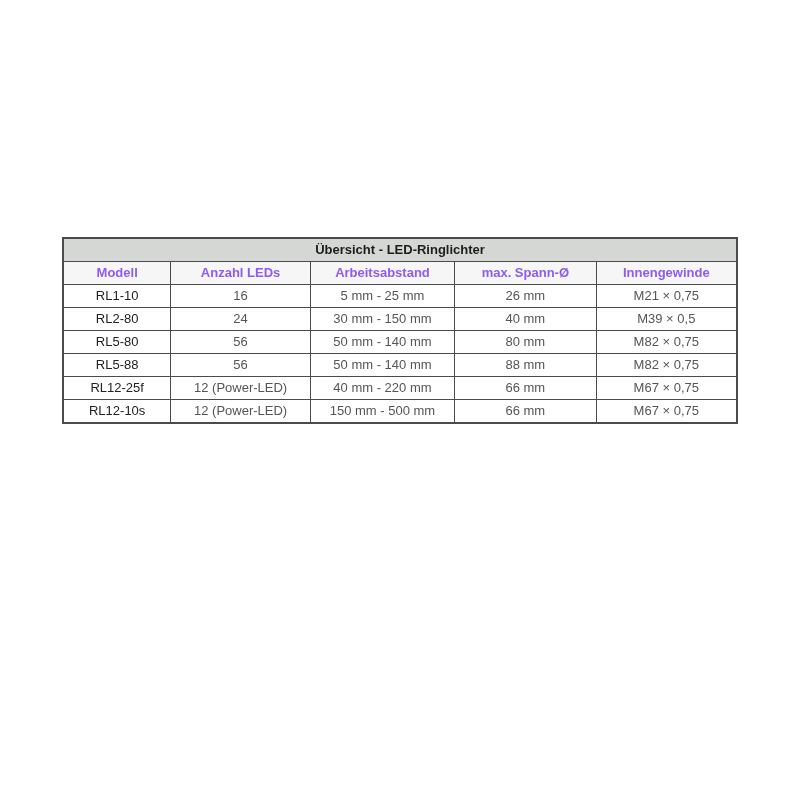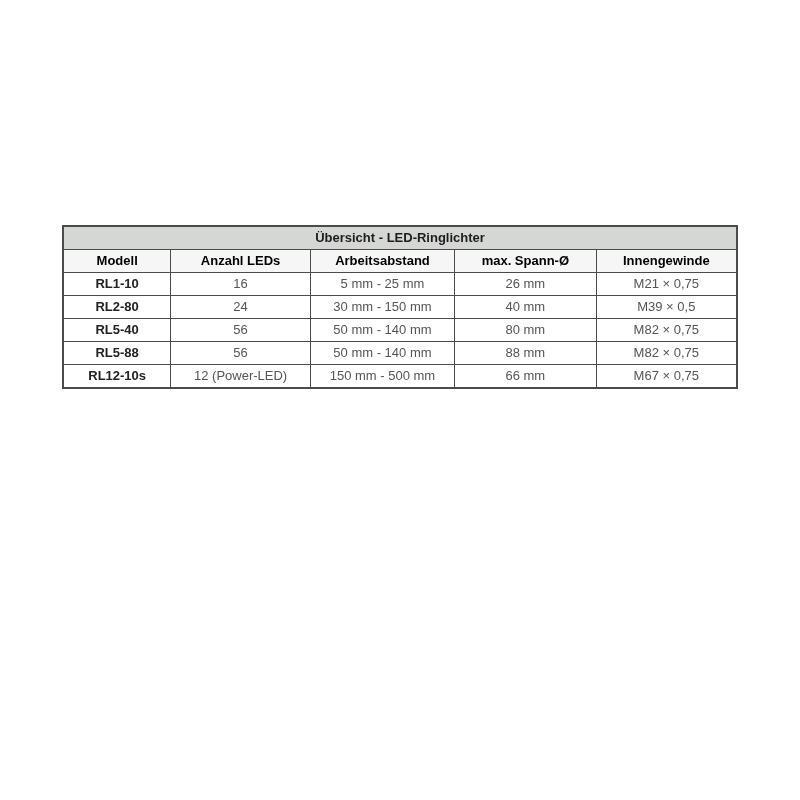--- a/index.html
+++ b/index.html
@@ -17,20 +17,21 @@
     position: absolute;
     left: 62px;
     top: 225px;
     width: 676px;
   }
   table.spec-table {
     width: 100%;
     border-collapse: collapse;
     table-layout: fixed;
     border: 2px solid #4b4b4b;
+    margin-top: 12px;
   }
   table.spec-table th,
   table.spec-table td {
     border: 1px solid #4b4b4b;
     text-align: center;
     vertical-align: middle;
     padding: 3px 4px;
     font-size: 13px;
     line-height: 16px;
     overflow: hidden;
@@ -38,31 +39,31 @@
   }
   .title-row th {
     background: #d5d7d4;
     color: #1d1d1d;
     font-weight: bold;
     font-size: 14px;
     line-height: 17px;
   }
   .header-row th {
     background: #f5f6f5;
-    color: #000000;
+    color: #8b5cf6;
     font-weight: bold;
     font-size: 13.5px;
     line-height: 17px;
   }
   tbody td {
     background: #ffffff;
     color: #555555;
   }
   tbody td.model-cell {
-    font-weight: bold;
+    font-weight: normal;
     color: #222222;
   }
   col.c0 { width: 16.0%; }
   col.c1 { width: 20.7%; }
   col.c2 { width: 21.4%; }
   col.c3 { width: 21.0%; }
   col.c4 { width: 20.9%; }
 </style>
 </head>
 <body>
@@ -97,34 +98,41 @@
           <td>M21 × 0,75</td>
         </tr>
         <tr>
           <td class="model-cell">RL2-80</td>
           <td>24</td>
           <td>30 mm - 150 mm</td>
           <td>40 mm</td>
           <td>M39 × 0,5</td>
         </tr>
         <tr>
-          <td class="model-cell">RL5-40</td>
+          <td class="model-cell">RL5-80</td>
           <td>56</td>
           <td>50 mm - 140 mm</td>
           <td>80 mm</td>
           <td>M82 × 0,75</td>
         </tr>
         <tr>
           <td class="model-cell">RL5-88</td>
           <td>56</td>
           <td>50 mm - 140 mm</td>
           <td>88 mm</td>
           <td>M82 × 0,75</td>
         </tr>
         <tr>
+          <td class="model-cell">RL12-25f</td>
+          <td>12 (Power-LED)</td>
+          <td>40 mm - 220 mm</td>
+          <td>66 mm</td>
+          <td>M67 × 0,75</td>
+        </tr>
+        <tr>
           <td class="model-cell">RL12-10s</td>
           <td>12 (Power-LED)</td>
           <td>150 mm - 500 mm</td>
           <td>66 mm</td>
           <td>M67 × 0,75</td>
         </tr>
       </tbody>
   </table>
 </div>
 

